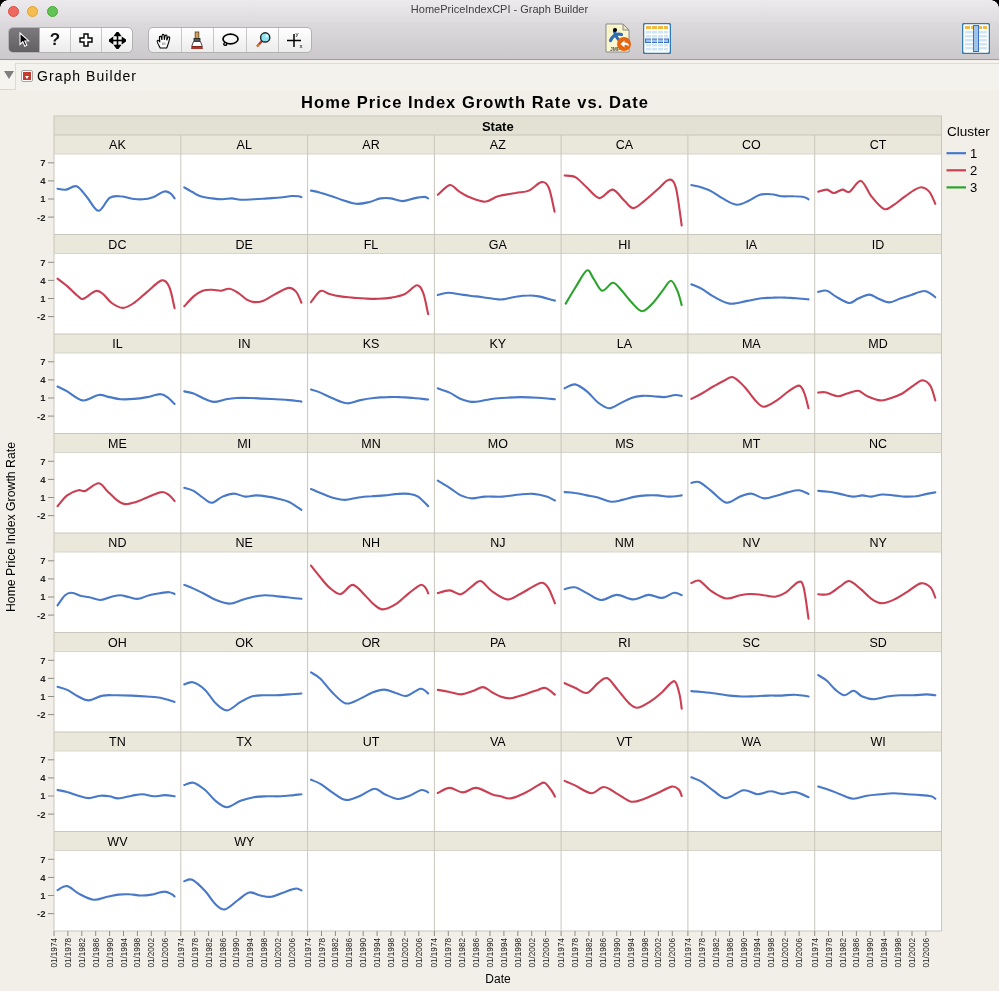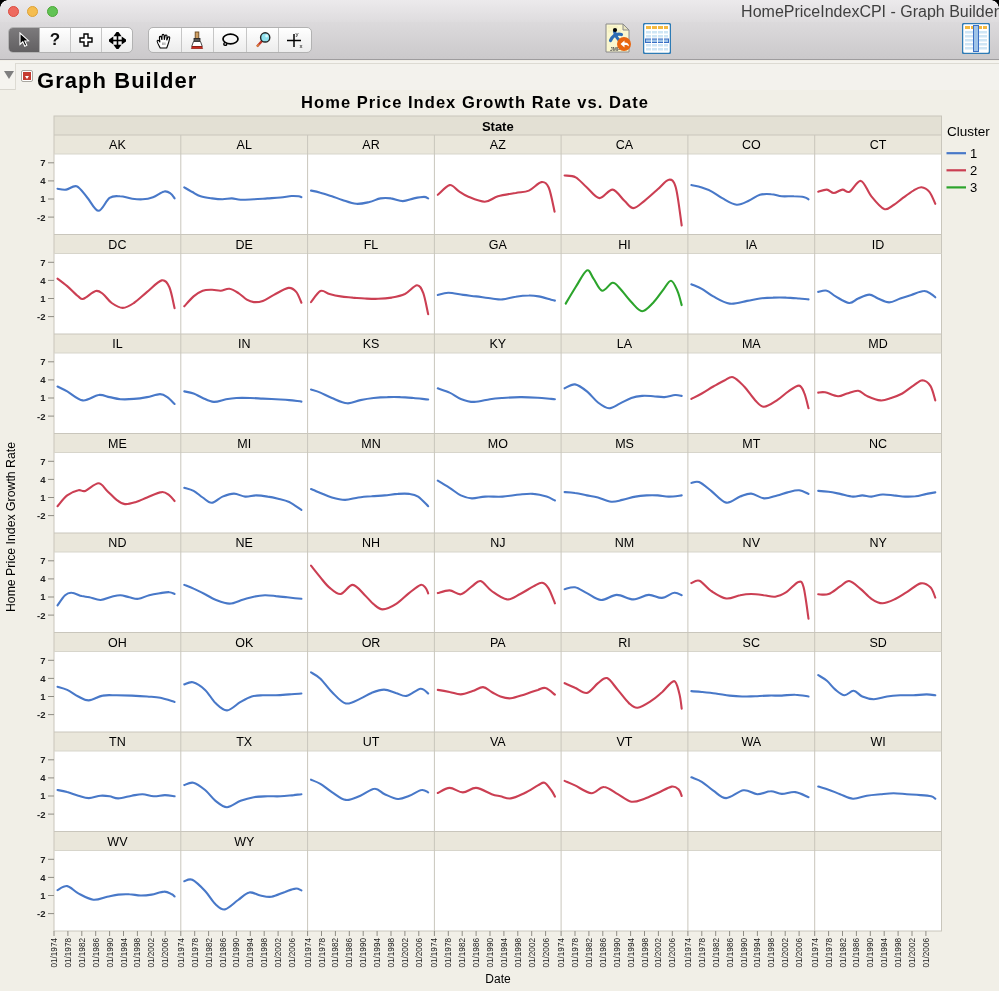--- a/index.html
+++ b/index.html
@@ -1,21 +1,21 @@
 <!DOCTYPE html>
 <html><head><meta charset="utf-8"><style>
 *{margin:0;padding:0;box-sizing:border-box}
 body{width:999px;height:991px;font-family:"Liberation Sans",sans-serif;background:#f1efe7;overflow:hidden}
 .titlebar{position:absolute;left:0;top:0;width:999px;height:22px;background:linear-gradient(#eceaec,#dedcde);}
 .toolbar{position:absolute;left:0;top:22px;width:999px;height:38px;background:linear-gradient(#dcdadc,#cbc9cb);border-bottom:1px solid #9e9c9e}
 .tl{position:absolute;top:6px;width:11px;height:11px;border-radius:50%}
-.wtitle{position:absolute;top:3px;left:0;width:999px;text-align:right;font-size:16px;color:#3f3f3f}
+.wtitle{position:absolute;top:3px;left:0;width:999px;text-align:center;font-size:11px;color:#3f3f3f}
 .gbband{position:absolute;left:0;top:61px;width:999px;height:29px;background:#f5f4ef;border-bottom:1px solid #d8d6ce}
 .gbbox{position:absolute;left:15px;top:63px;width:984px;height:27px;background:#f3f2ed;border-left:1px solid #dddbd3;border-top:1px solid #dddbd3}
-.gbtitle{position:absolute;left:37px;top:68px;font-size:22px;font-weight:bold;letter-spacing:1.05px;color:#000}
+.gbtitle{position:absolute;left:37px;top:68px;font-size:14px;font-weight:normal;letter-spacing:1.05px;color:#000}
 .content{position:absolute;left:0;top:90px;width:999px;height:901px;background:#f1efe7}
 </style></head>
 <body>
 <div class="content"></div>
 <div class="titlebar"></div>
 <div style="position:absolute;left:0;top:0;width:8px;height:8px;background:radial-gradient(circle at 8px 8px, transparent 7.5px, #000 8px)"></div>
 <div style="position:absolute;right:0;top:0;width:8px;height:8px;background:radial-gradient(circle at 0 8px, transparent 7.5px, #000 8px)"></div>
 <div class="toolbar"></div>
 <div class="tl" style="left:8px;background:#ee6a5f;border:0.5px solid #dc4c40"></div>
 <div class="tl" style="left:27px;background:#f5bd4f;border:0.5px solid #dea236"></div>

